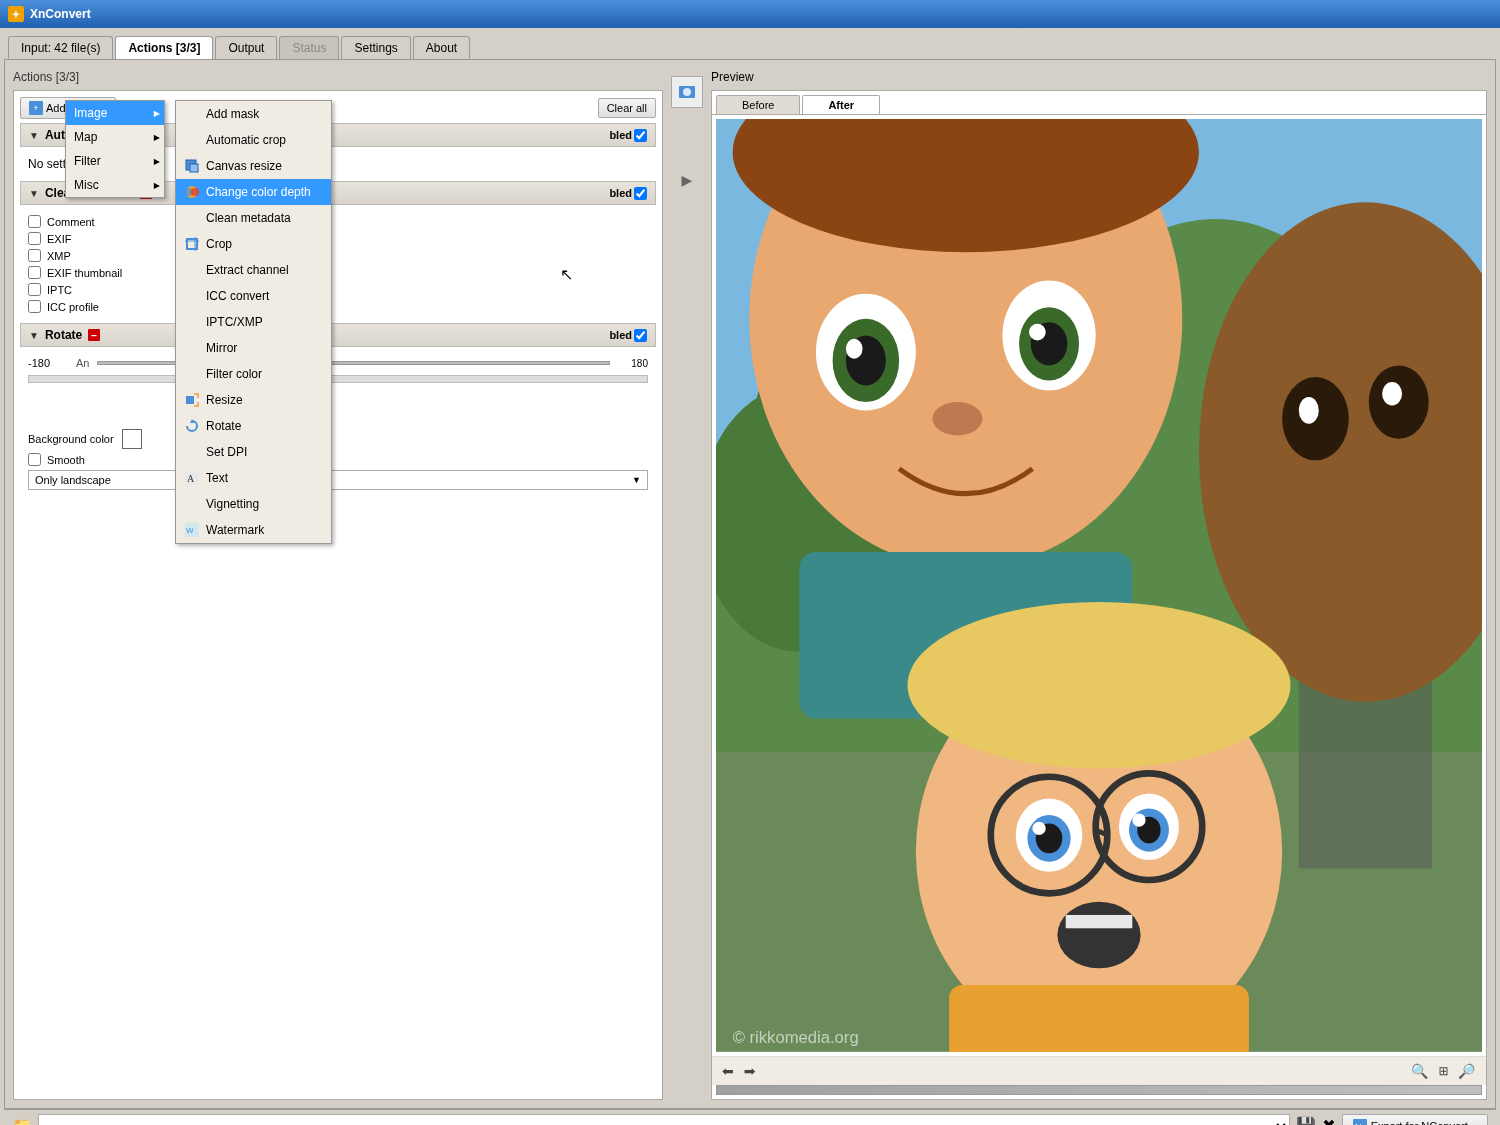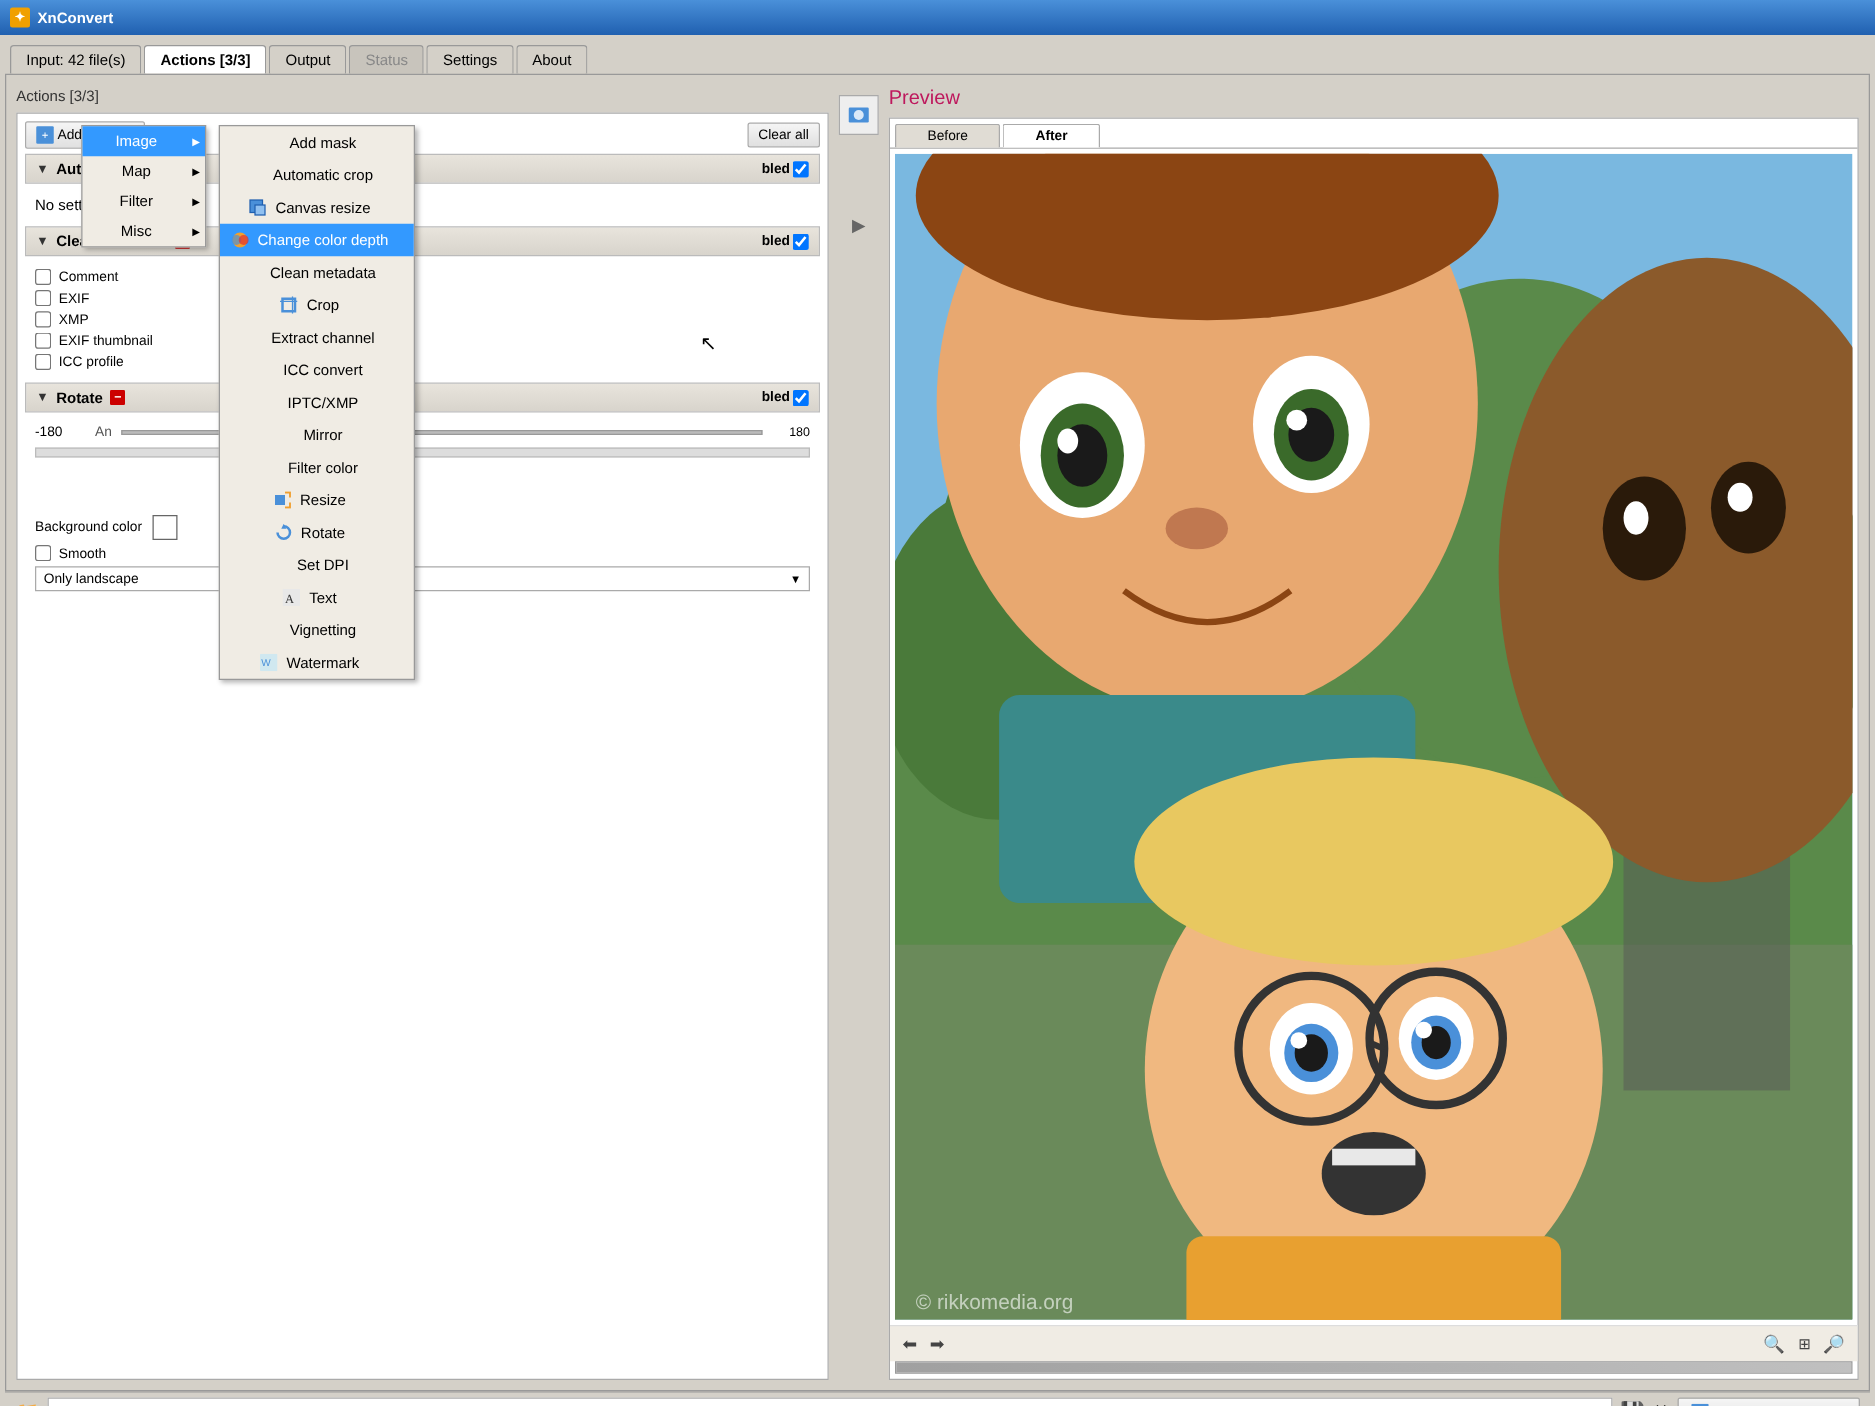--- a/index.html
+++ b/index.html
@@ -202,22 +202,22 @@
     .dropdown-arrow { font-size: 9px; }
 
     
     .right-panel {
       flex: 1;
       display: flex;
       flex-direction: column;
       gap: 4px;
     }
     .preview-label {
-      font-size: 16px;
-      color: #be185d;
+      font-size: 12px;
+      color: #000000;
       padding: 2px 0;
     }
     .preview-box {
       background: #fff;
       border: 1px solid #aaa;
       flex: 1;
       display: flex;
       flex-direction: column;
     }
     .preview-tabs {
@@ -280,21 +280,20 @@
       pointer-events: all;
     }
     .menu-item {
       padding: 5px 20px 5px 8px;
       cursor: pointer;
       display: flex;
       align-items: center;
       gap: 6px;
       font-size: 12px;
       position: relative;
-      justify-content: center;
     }
     .menu-item.has-sub::after {
       content: '▶';
       position: absolute;
       right: 4px;
       font-size: 8px;
     }
     .menu-level2 {
       position: absolute;
       top: 40px; left: 170px;
@@ -430,20 +429,24 @@
             <input type="checkbox" style="">
             <span>EXIF</span>
           </div>
           <div class="checkbox-row">
             <input type="checkbox" style="">
             <span>XMP</span>
           </div>
           <div class="checkbox-row">
             <input type="checkbox" style="">
             <span>EXIF thumbnail</span>
+          </div>
+          <div class="checkbox-row">
+            <input type="checkbox" style="">
+            <span>IPTC</span>
           </div>
           <div class="checkbox-row">
             <input type="checkbox" style="">
             <span>ICC profile</span>
           </div>
         </div>
 
         <div class="section-header">
           <span class="arrow">▼</span>
           <strong>Rotate</strong>

